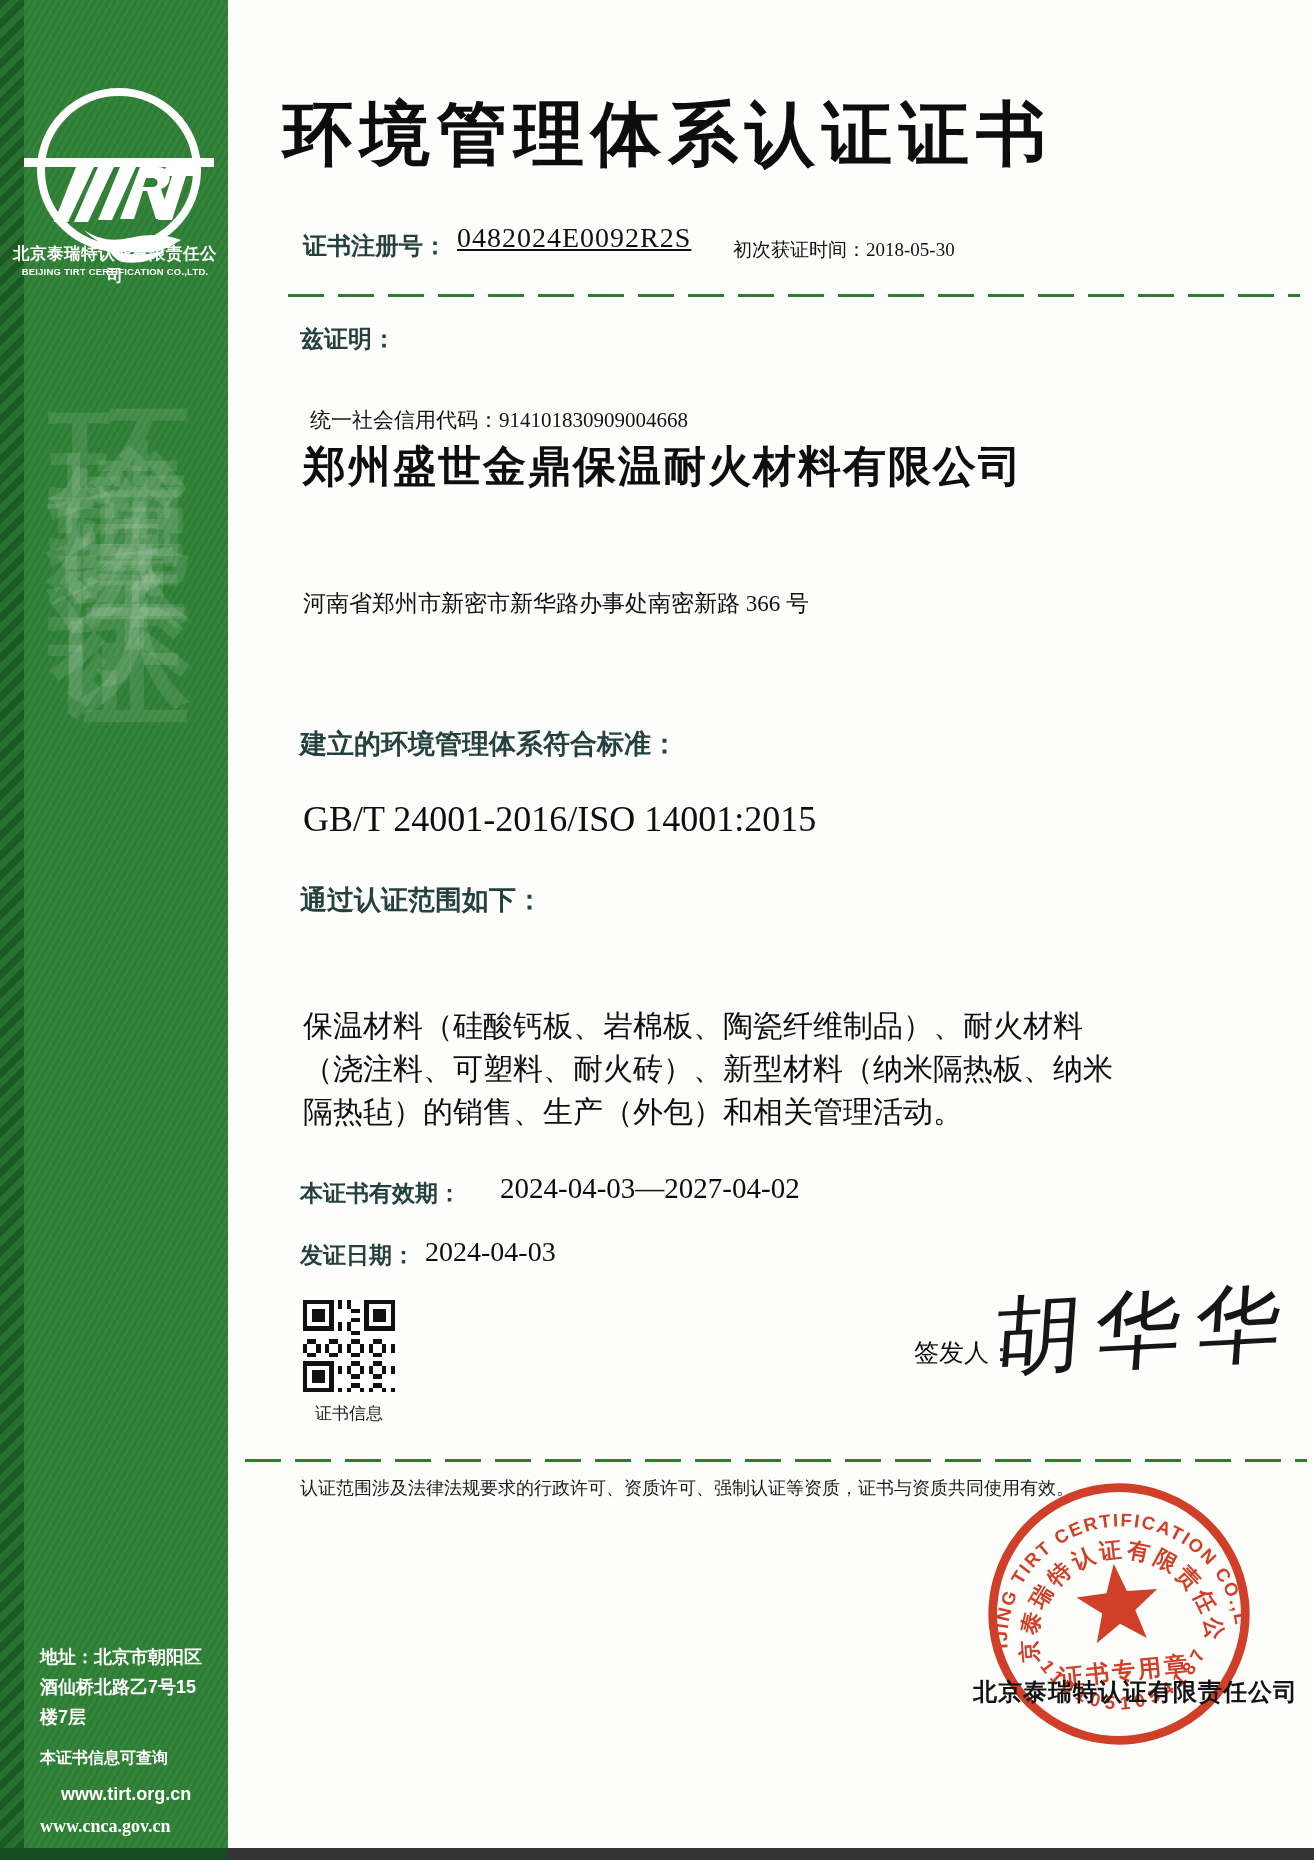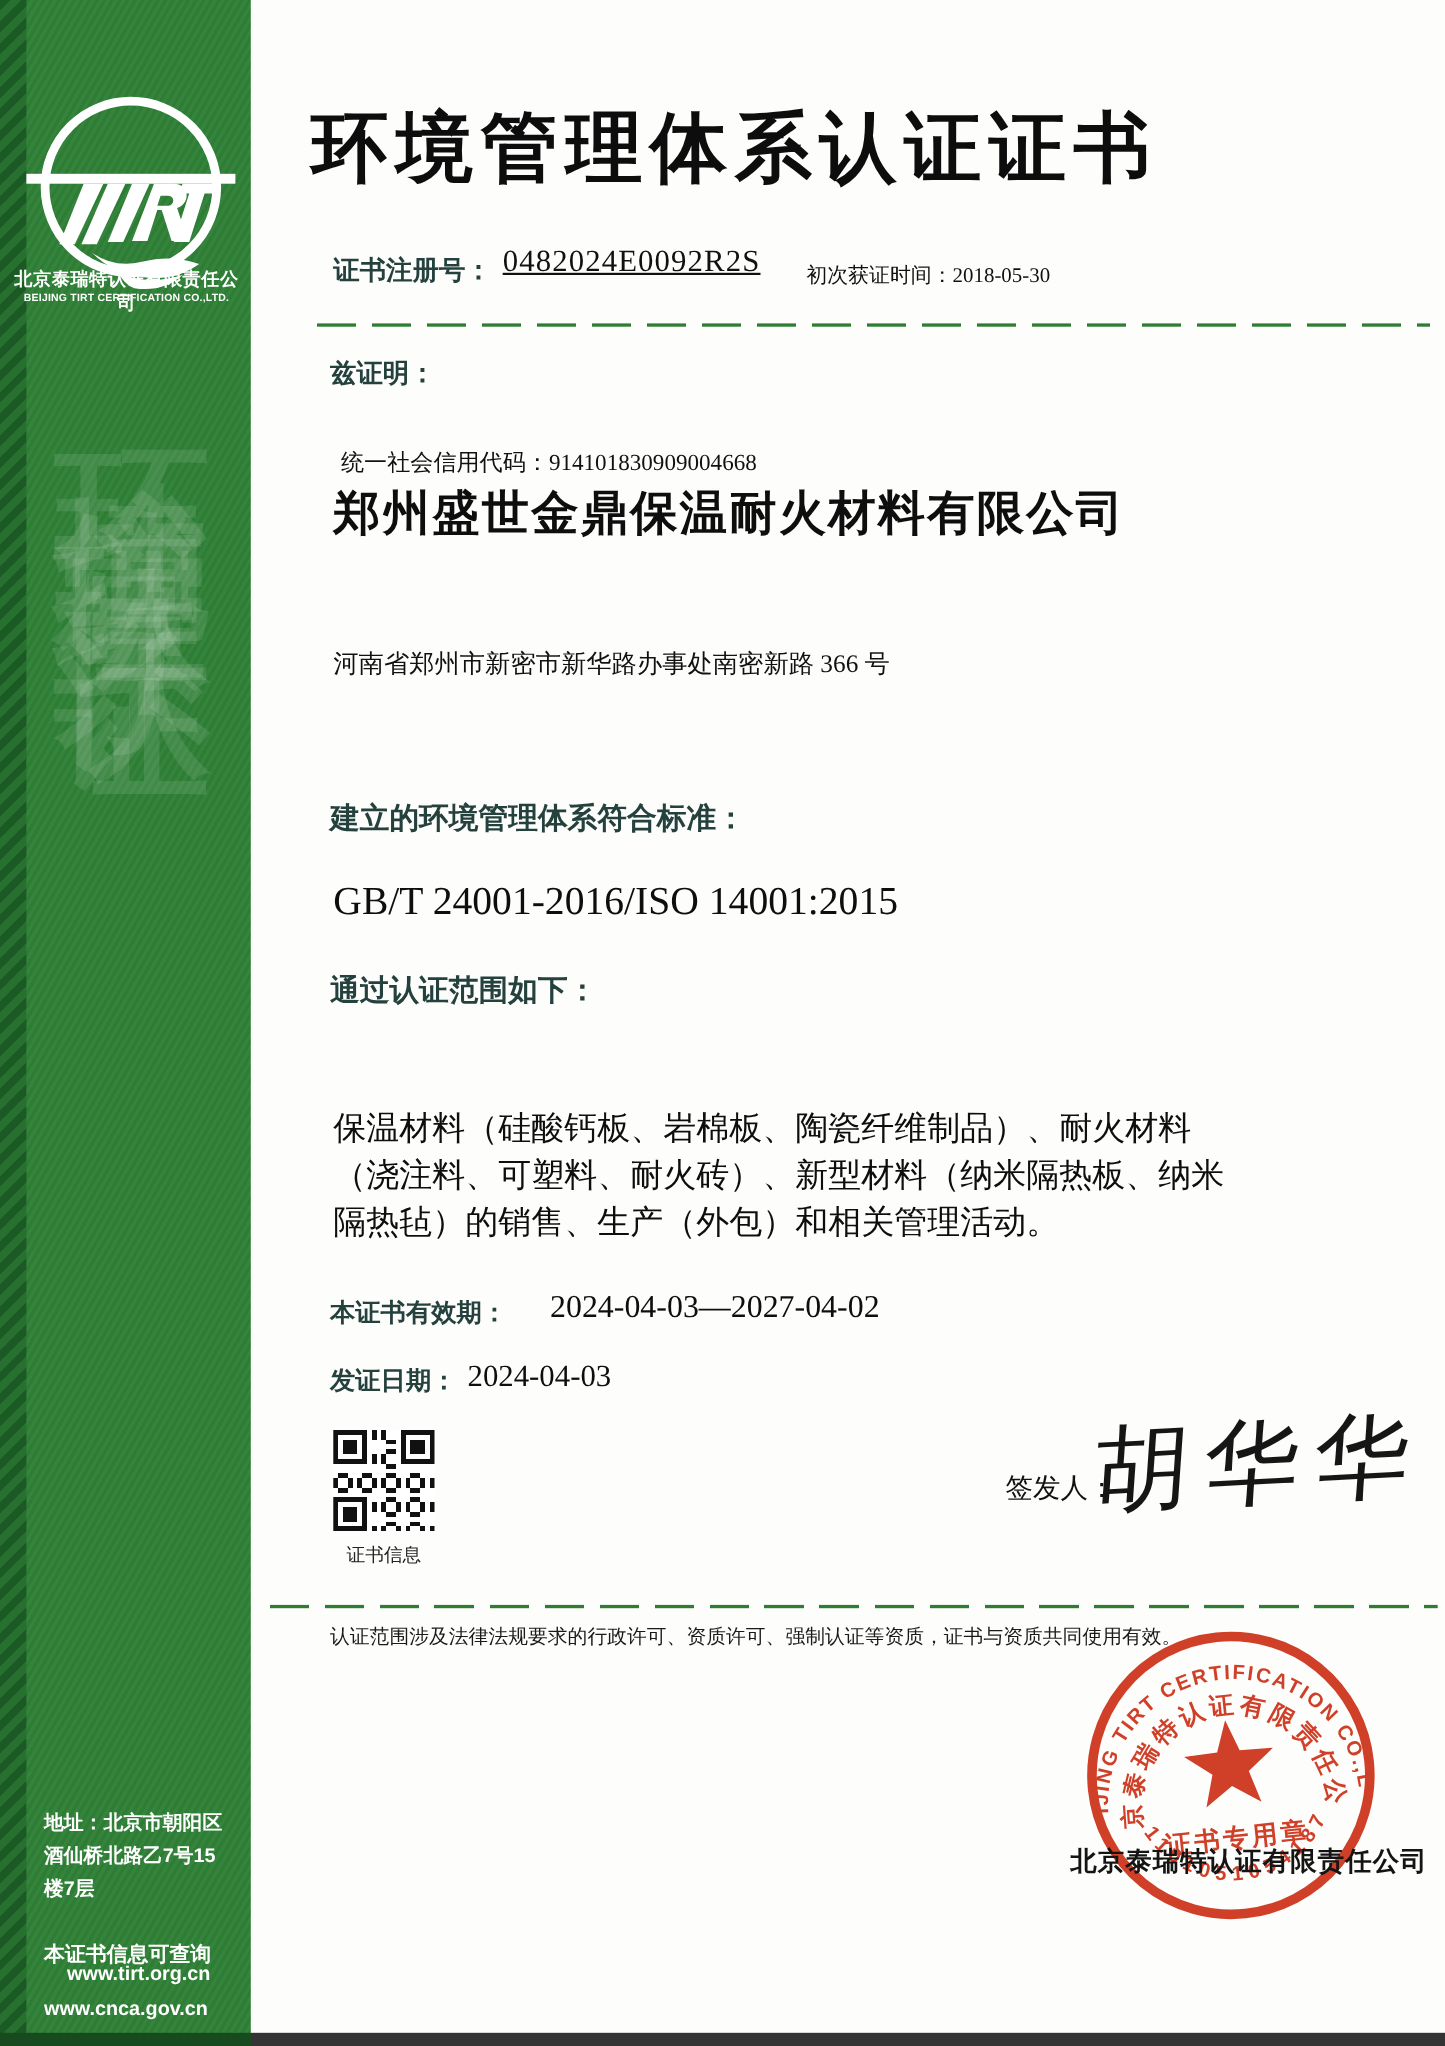--- a/index.html
+++ b/index.html
@@ -38,24 +38,24 @@
     font-family:"Liberation Serif","DejaVu Serif",serif;
   }
   .sb-address{
     position:absolute;left:40px;top:1642px;width:180px;
     color:#ffffff;font-family:"Liberation Sans","DejaVu Sans",sans-serif;
     font-weight:bold;font-size:18px;line-height:30px;
   }
   .sb-query{
     position:absolute;left:40px;top:1748px;width:185px;
     color:#ffffff;font-family:"Liberation Sans","DejaVu Sans",sans-serif;
-    font-weight:bold;font-size:19px;margin-top:16px;
+    font-weight:bold;font-size:16px;
   }
   .sb-url1{position:absolute;left:40px;top:1784px;color:#fff;font-family:"Liberation Sans","DejaVu Sans",sans-serif;font-weight:bold;font-size:18px;margin-left:21px;}
-  .sb-url2{position:absolute;left:40px;top:1816px;color:#fff;font-family:Liberation Sans, sans-serif;font-weight:bold;font-size:18px;}
+  .sb-url2{position:absolute;left:40px;top:1816px;color:#fff;font-family:Liberation Serif, serif;font-weight:bold;font-size:18px;}
 
   
   .title{
     position:absolute;left:283px;top:88px;width:1010px;
     font-family:"Liberation Sans","DejaVu Sans",sans-serif;
     font-weight:900;font-size:70px;letter-spacing:7px;color:#0d0d0d;white-space:nowrap;
   }
   .teal{color:#24413d;font-family:"Liberation Sans","DejaVu Sans",sans-serif;font-weight:bold;}
   .reg-label{position:absolute;left:303px;top:230px;font-size:24px;}
   .reg-value{position:absolute;left:457px;top:222px;font-size:28px;color:#111;letter-spacing:1px;text-decoration:underline;}

